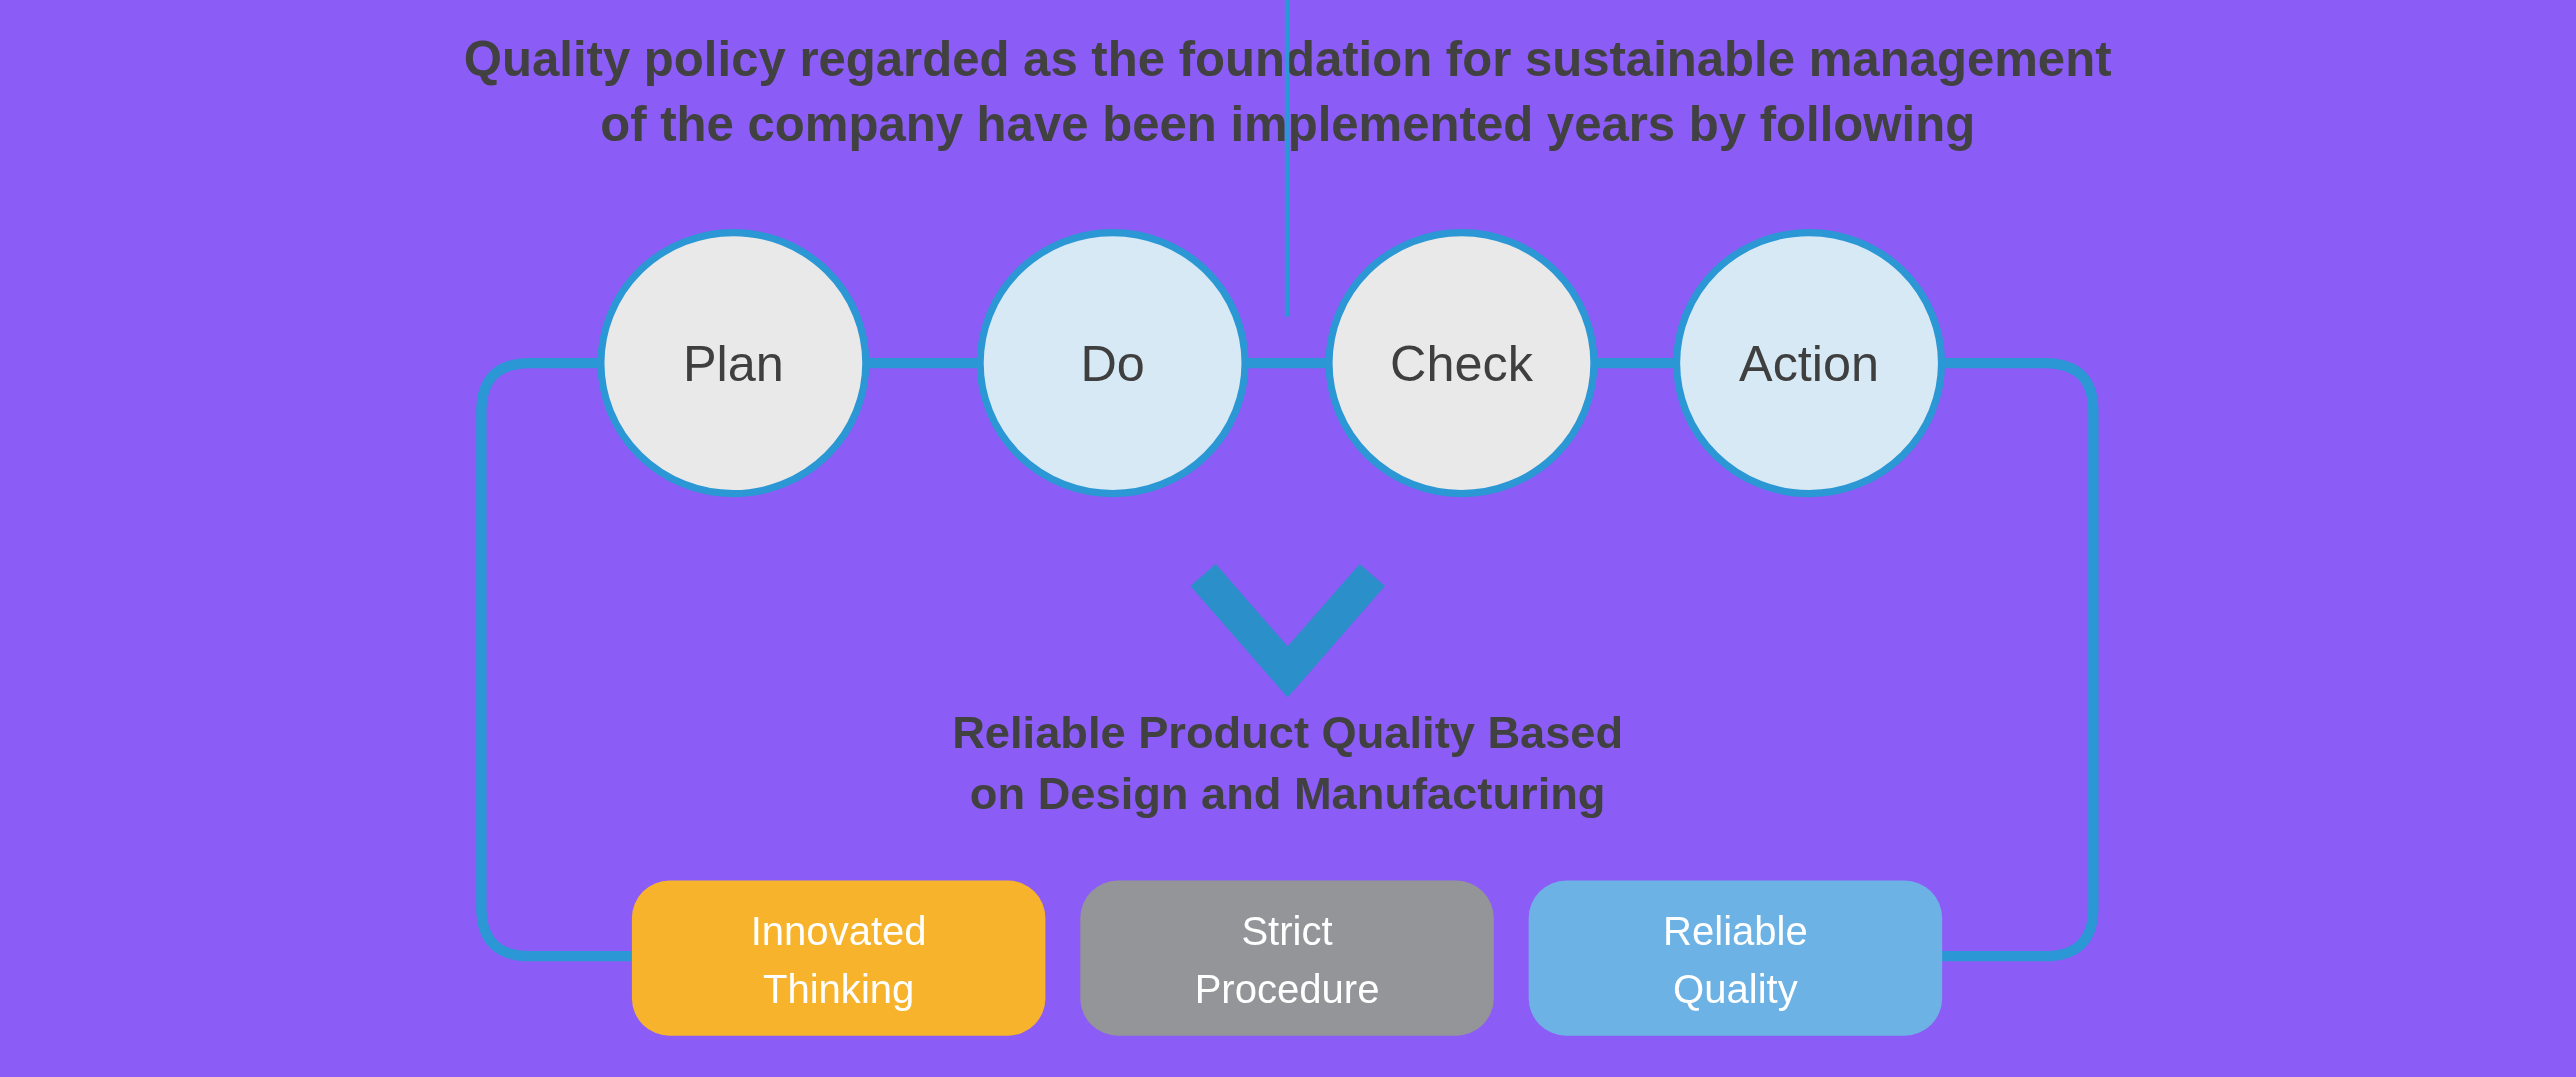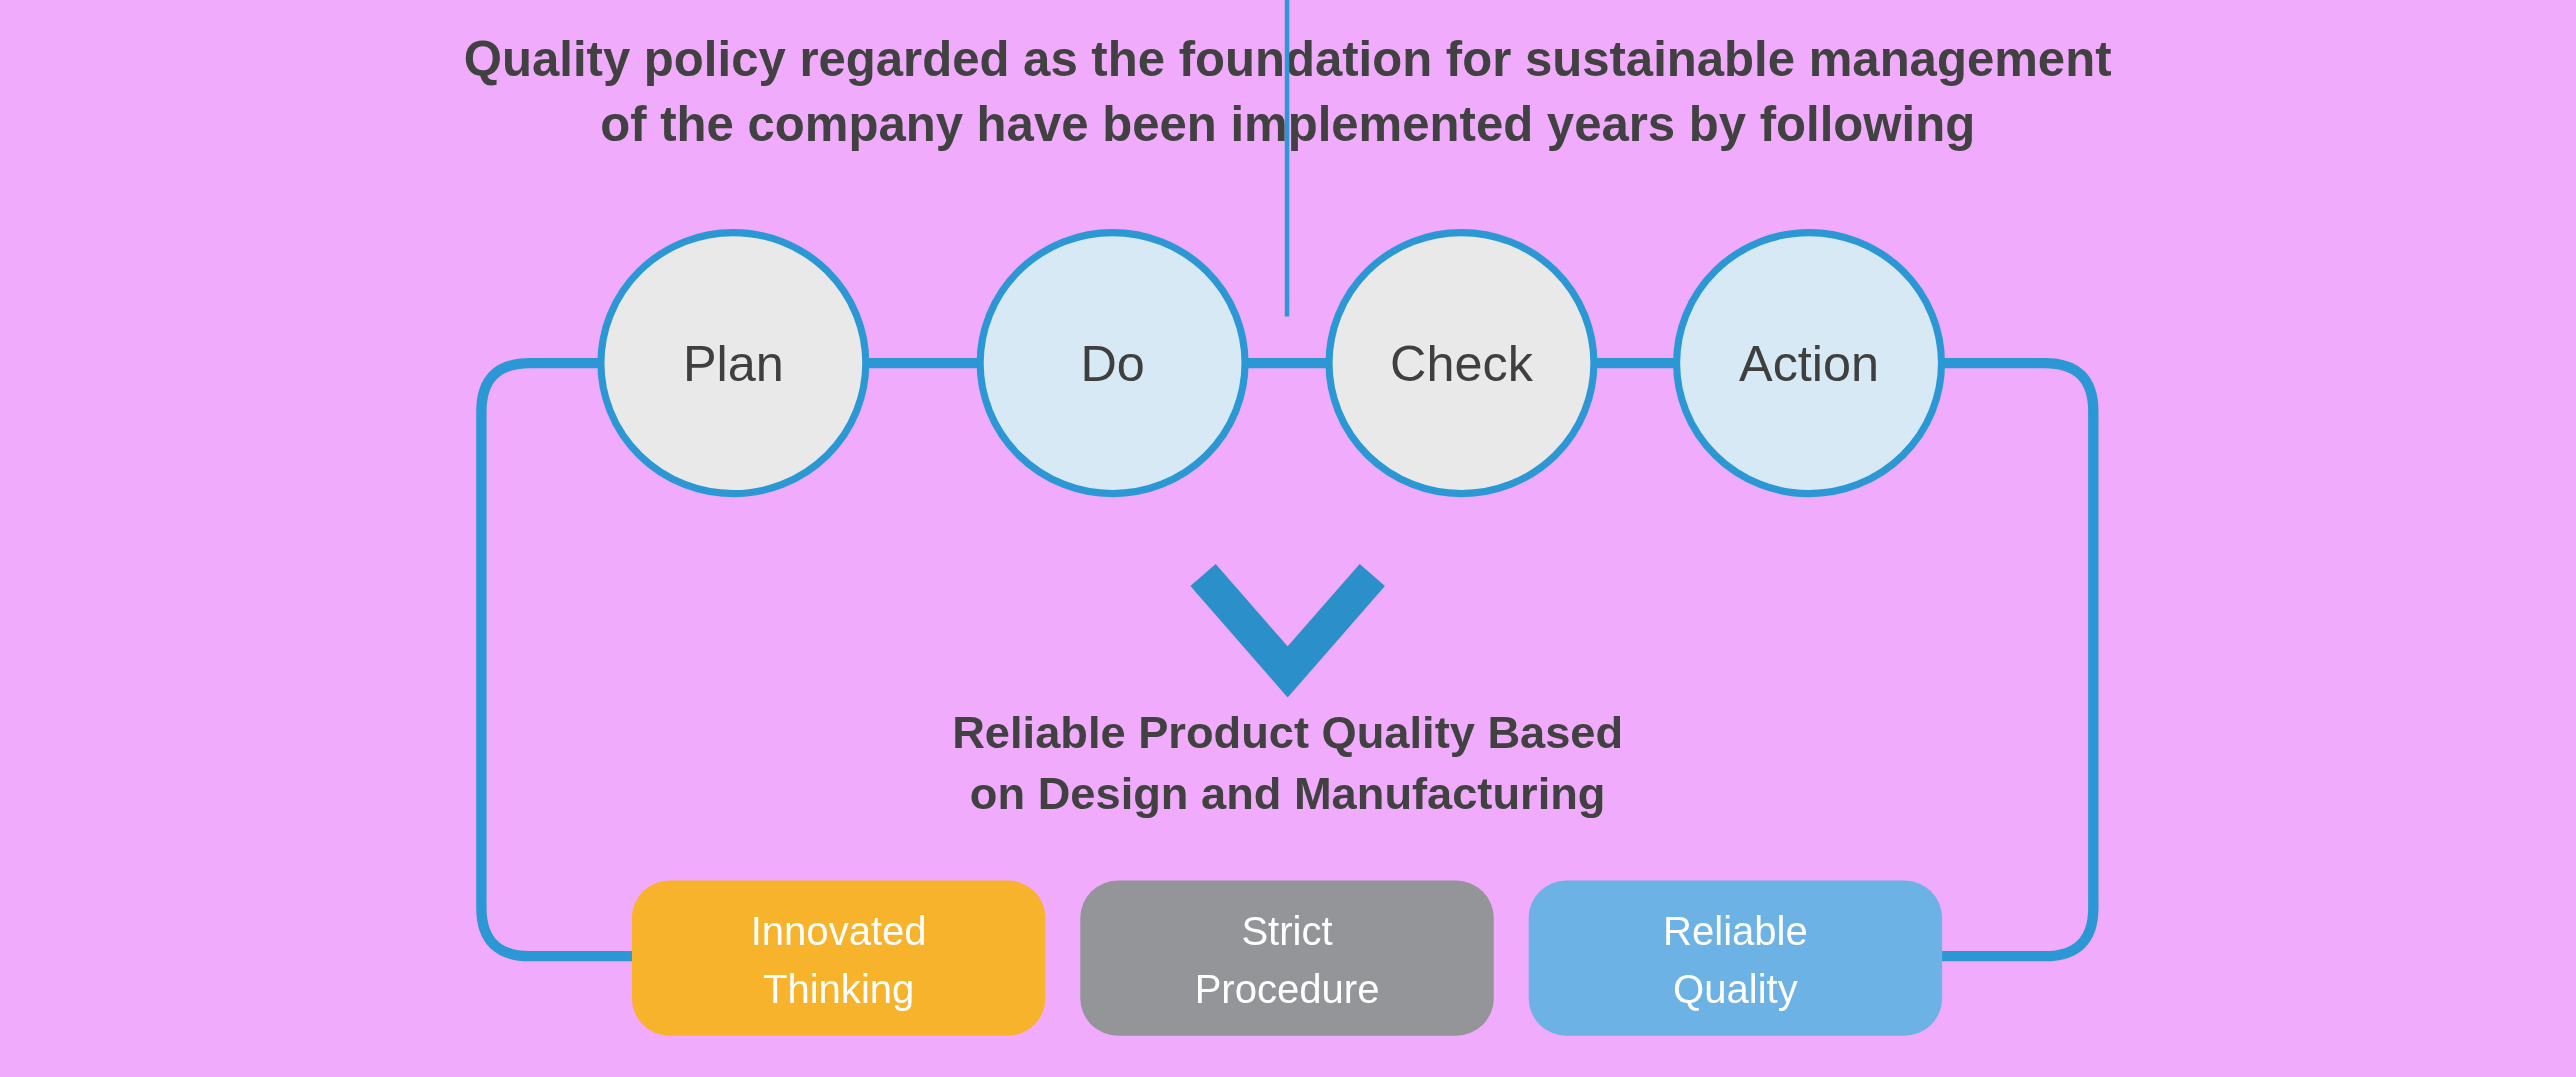--- a/index.html
+++ b/index.html
@@ -10,21 +10,21 @@
   body {
     width: 2576px;
     height: 1077px;
     overflow: hidden;
     font-family: "Liberation Sans", sans-serif;
   }
   #stage {
     position: relative;
     width: 2576px;
     height: 1077px;
-    background: #f0abfc;
+    background: #8b5cf6;
   }
   #diagram {
     position: absolute;
     left: 0;
     top: 0;
     width: 2576px;
     height: 1077px;
     display: block;
   }
   .title-text {

